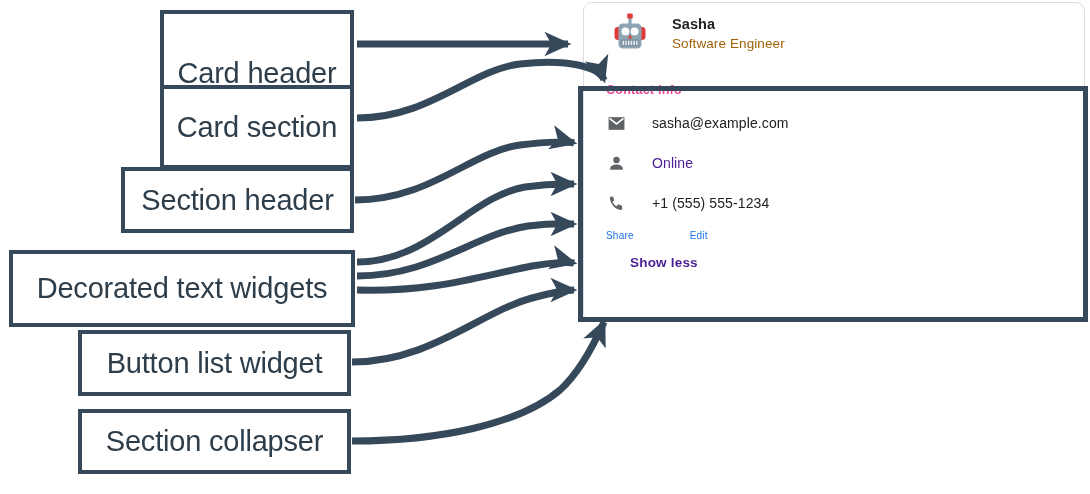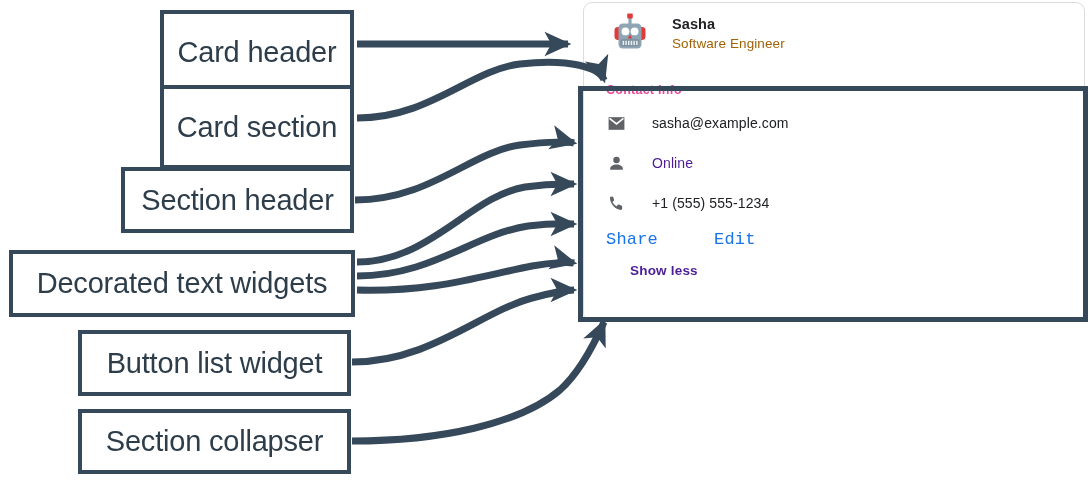--- a/index.html
+++ b/index.html
@@ -87,23 +87,23 @@
   }
   .row-icon svg{display:block;}
   .row-text{font-size:14px;color:#202124;letter-spacing:.1px;}
   .row-text.status-online{color:#4c1d95;}
 
   .button-list{
     display:flex;align-items:center;
     padding-top:7px;padding-bottom:1px;
   }
   .btn-link{
-    font-size:17px;color:#1a73e8;letter-spacing:.2px;
+    font-size:10px;color:#1a73e8;letter-spacing:.2px;
     background:none;border:none;padding:0;cursor:pointer;
-    font-family:Liberation Mono, monospace;
+    font-family:Liberation Sans, sans-serif;
   }
   .btn-link.first{margin-right:56px;}
 
   .collapser{
     padding-top:11px;padding-left:24px;
   }
   .collapser-link{
     font-size:13.5px;font-weight:bold;color:#4c1d95;letter-spacing:.2px;
     background:none;border:none;padding:0;cursor:pointer;
     font-family:"Liberation Sans", sans-serif;
@@ -210,33 +210,33 @@
       <path d="M 357 276 C 432 276 474 234 528 226 C 553 223 570 224 574 224"></path>
 
       <path d="M 357 290 C 435 292 480 276 532 266 C 554 262 570 262 574 263"></path>
 
       <path d="M 352 362 C 430 362 480 312 532 298 C 554 292 570 290 574 290"></path>
 
       <path d="M 352 441 C 440 441 520 424 560 390 C 580 372 596 340 604 322"></path>
     </g>
   </svg>
 
-  <div class="label-box" style="left:160px;top:10px;width:194px;height:84px;">
+  <div class="label-box" style="left:160px;top:10px;width:194px;height:84px;align-items:flex-end;">
     <span>Card header</span>
   </div>
 
   <div class="label-box" style="left:160px;top:85px;width:194px;height:84px;">
     <span>Card section</span>
   </div>
 
   <div class="label-box" style="left:121px;top:167px;width:233px;height:66px;">
     <span>Section header</span>
   </div>
 
-  <div class="label-box" style="left:9px;top:250px;width:346px;height:67px;justify-content:center;">
+  <div class="label-box" style="left:9px;top:250px;width:346px;height:77px;justify-content:center;">
     <span>Decorated text widgets</span>
   </div>
 
   <div class="label-box" style="left:78px;top:330px;width:273px;height:66px;">
     <span>Button list widget</span>
   </div>
 
   <div class="label-box" style="left:78px;top:409px;width:273px;height:65px;">
     <span>Section collapser</span>
   </div>

